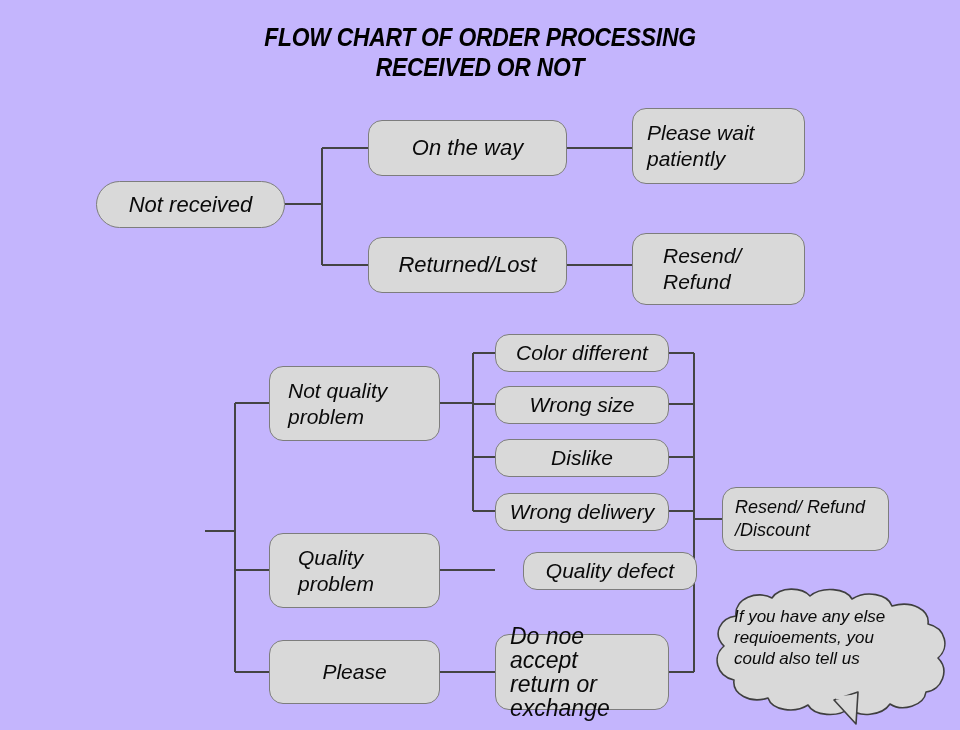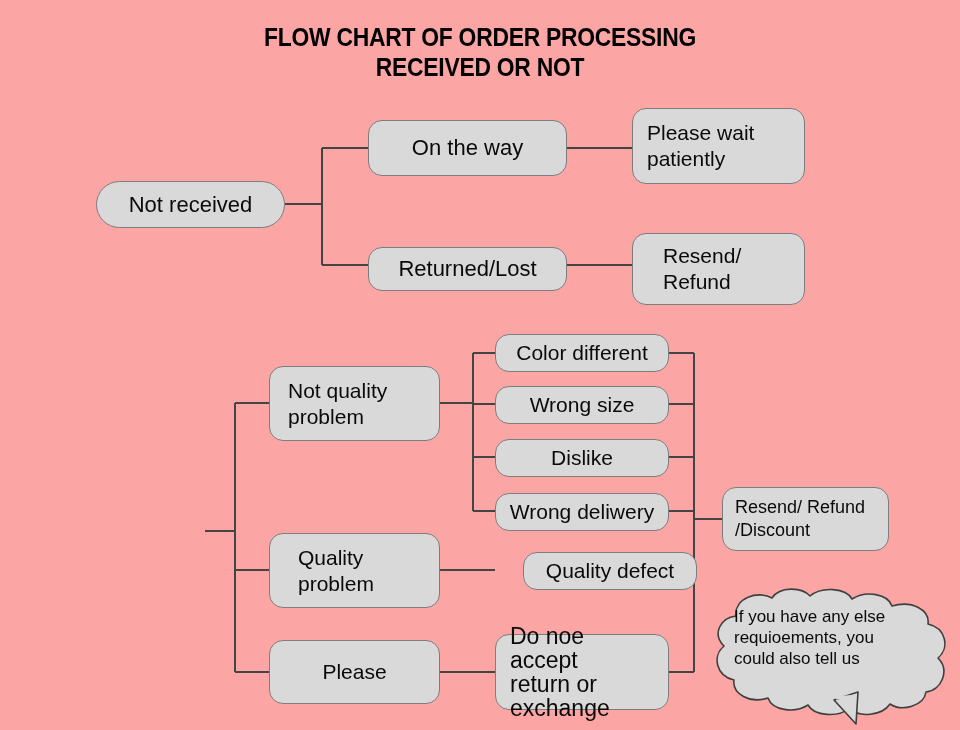--- a/index.html
+++ b/index.html
@@ -8,22 +8,23 @@
     background: #ffffff;
   }
   body {
     font-family: "Liberation Sans", sans-serif;
     color: #111111;
   }
   #canvas {
     position: relative;
     width: 960px;
     height: 730px;
-    background: #fca5a5;
+    background: #c4b5fd;
     overflow: hidden;
+    font-style: italic;
   }
   
   #title {
     position: absolute;
     left: 0;
     top: 22px;
     width: 960px;
     text-align: center;
     font-weight: bold;
     font-size: 26px;
@@ -128,21 +129,21 @@
     </g>
   </svg>
 
   <div class="node pill center" style="left:96px; top:181px; width:189px; height:47px; font-size:22px;">Not received</div>
 
   <div class="node center" style="left:368px; top:120px; width:199px; height:56px; font-size:22px;">On the way</div>
 
   <div class="node left" style="left:632px; top:108px; width:173px; height:76px; padding-left:14px;">Please wait
 patiently</div>
 
-  <div class="node center" style="left:368px; top:247px; width:199px; height:44px; font-size:22px;text-align:right;">Returned/Lost</div>
+  <div class="node center" style="left:368px; top:237px; width:199px; height:56px; font-size:22px;text-align:right;">Returned/Lost</div>
 
   <div class="node left" style="left:632px; top:233px; width:173px; height:72px; padding-left:30px;">Resend/
 Refund</div>
 
 
   <div class="node left" style="left:269px; top:366px; width:171px; height:75px; padding-left:18px;">Not quality
 problem</div>
 
   <div class="node left" style="left:269px; top:533px; width:171px; height:75px; padding-left:28px;">Quality
 problem</div>

